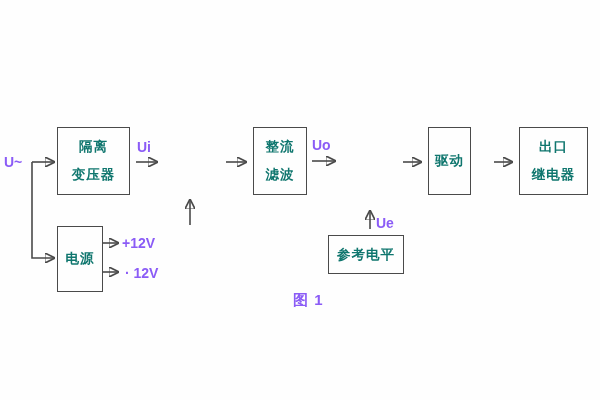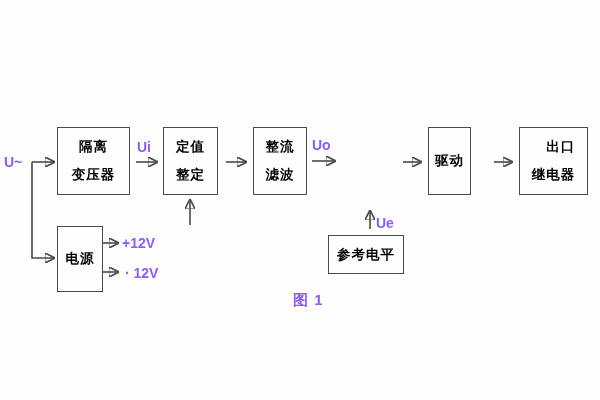--- a/index.html
+++ b/index.html
@@ -21,30 +21,30 @@
     border: 1.5px solid #4a4a4a;
     background: #fefefe;
     display: flex;
     align-items: center;
     justify-content: center;
     text-align: center;
     white-space: pre-line;
     font-size: 13.5px;
     font-weight: 600;
     line-height: 28px;
-    color: #000000;
+    color: #0f766e;
     letter-spacing: 1px;
   }
   
   .b-isolation  { left: 57px;  top: 127px; width: 73px; height: 68px; }
   .b-setting    { left: 163px; top: 127px; width: 55px; height: 68px; }
   .b-rectifier  { left: 253px; top: 127px; width: 54px; height: 68px; }
   .b-level      { left: 342px; top: 127px; width: 55px; height: 68px; }
   .b-drive      { left: 428px; top: 127px; width: 43px; height: 68px; }
-  .b-outrelay   { left: 519px; top: 127px; width: 69px; height: 68px; text-align: right; }
+  .b-outrelay   { left: 519px; top: 127px; width: 69px; height: 68px; }
   
   .b-power      { left: 57px;  top: 226px; width: 46px; height: 66px; }
   .b-ratio      { left: 163px; top: 226px; width: 55px; height: 66px; }
   .b-reference  { left: 328px; top: 235px; width: 76px; height: 39px; }
 
   .lbl {
     position: absolute;
     font-size: 14px;
     font-weight: 700;
     color: #8b5cf6;
@@ -89,22 +89,20 @@
     <path d="M403,162 H421" marker-end="url(#arr)"></path>
     <path d="M494,162 H512" marker-end="url(#arr)"></path>
     <path d="M190,225 V200" marker-end="url(#arr)"></path>
     <path d="M370,229 V211" marker-end="url(#arr)"></path>
     <path d="M103,243 H118" marker-end="url(#arr)"></path>
     <path d="M103,272 H118" marker-end="url(#arr)"></path>
   </svg>
 
   <div class="block b-isolation">隔离
 变压器</div>
-  <div class="block b-setting">定值
-整定</div>
   <div class="block b-rectifier">整流
 滤波</div>
   <div class="block b-drive">驱动</div>
   <div class="block b-outrelay">出口
 继电器</div>
   <div class="block b-power">电源</div>
   <div class="block b-reference">参考电平</div>
 
   <span class="lbl lbl-input">U~</span>
   <span class="lbl lbl-ui">Ui</span>

